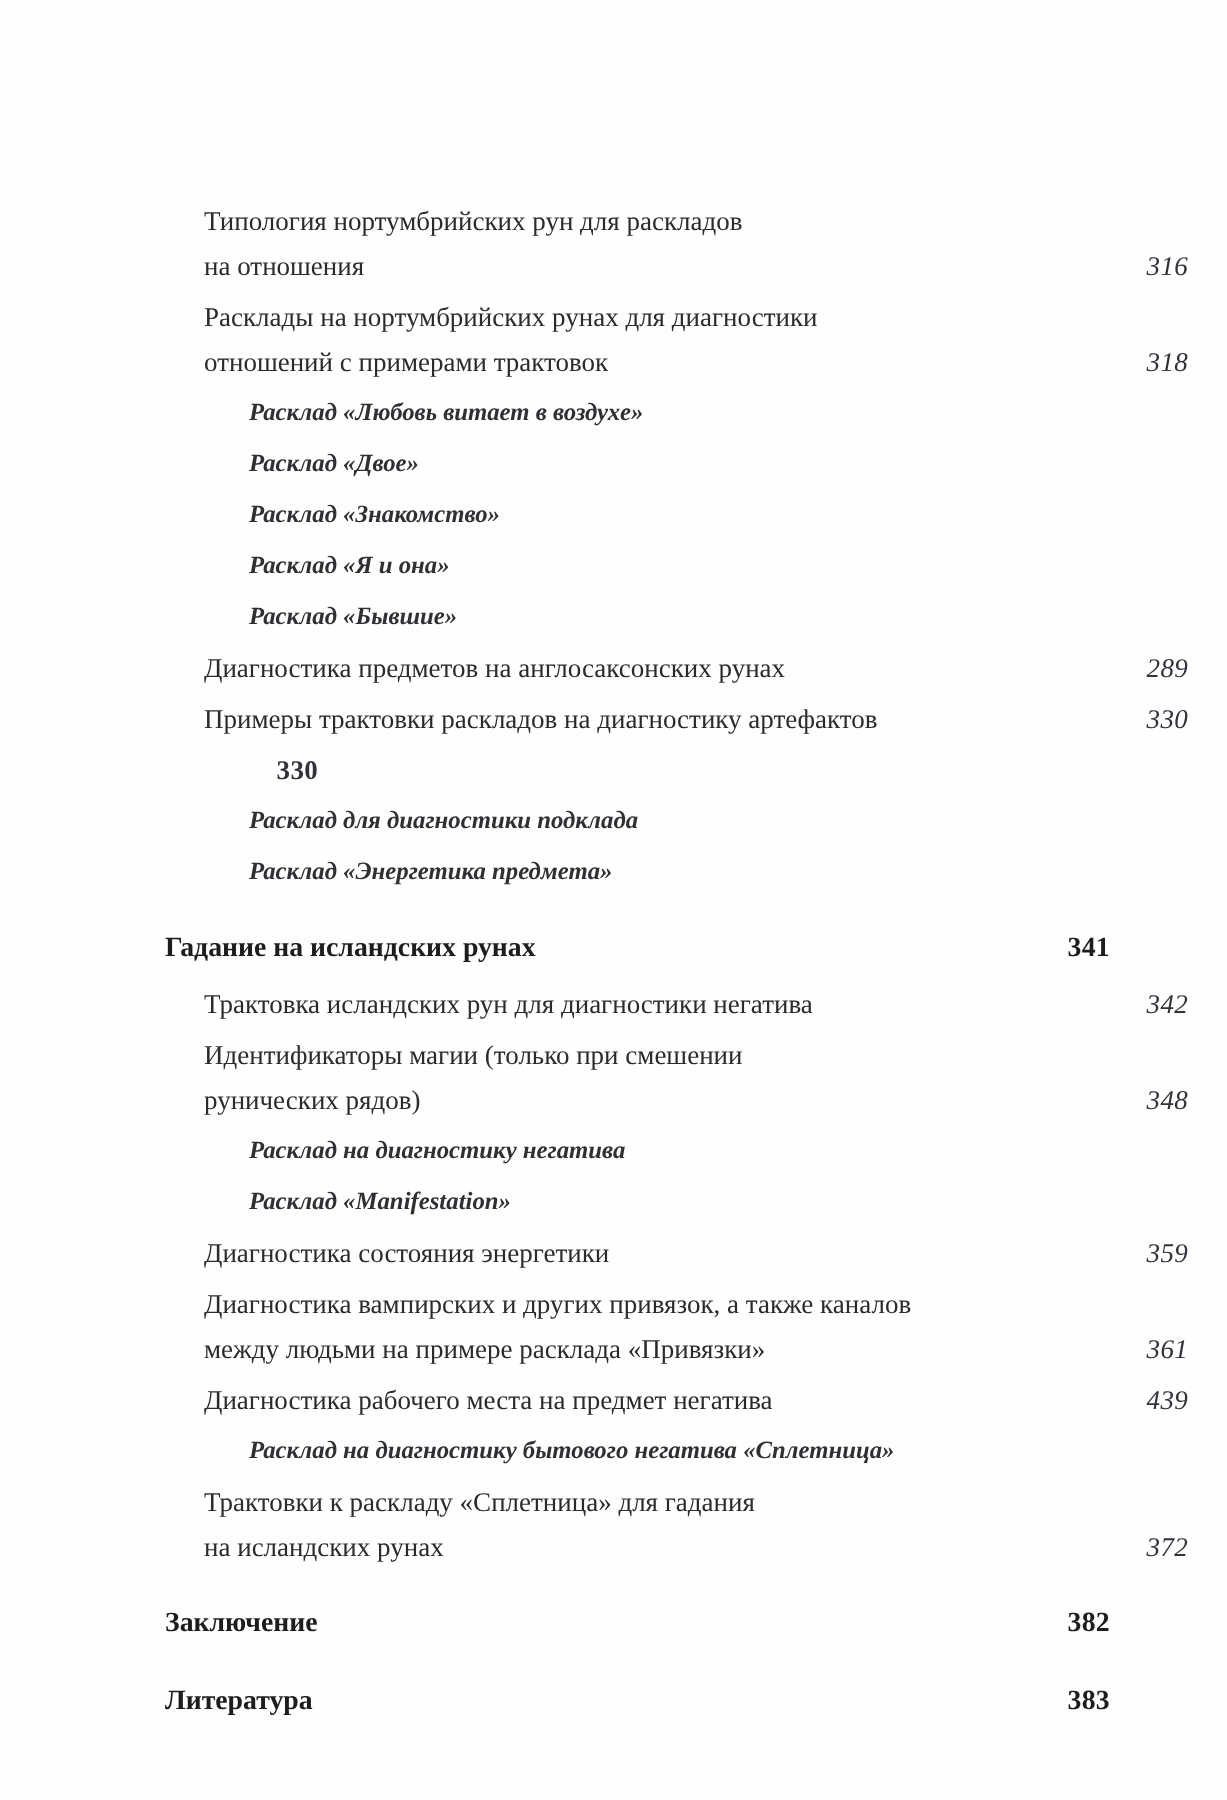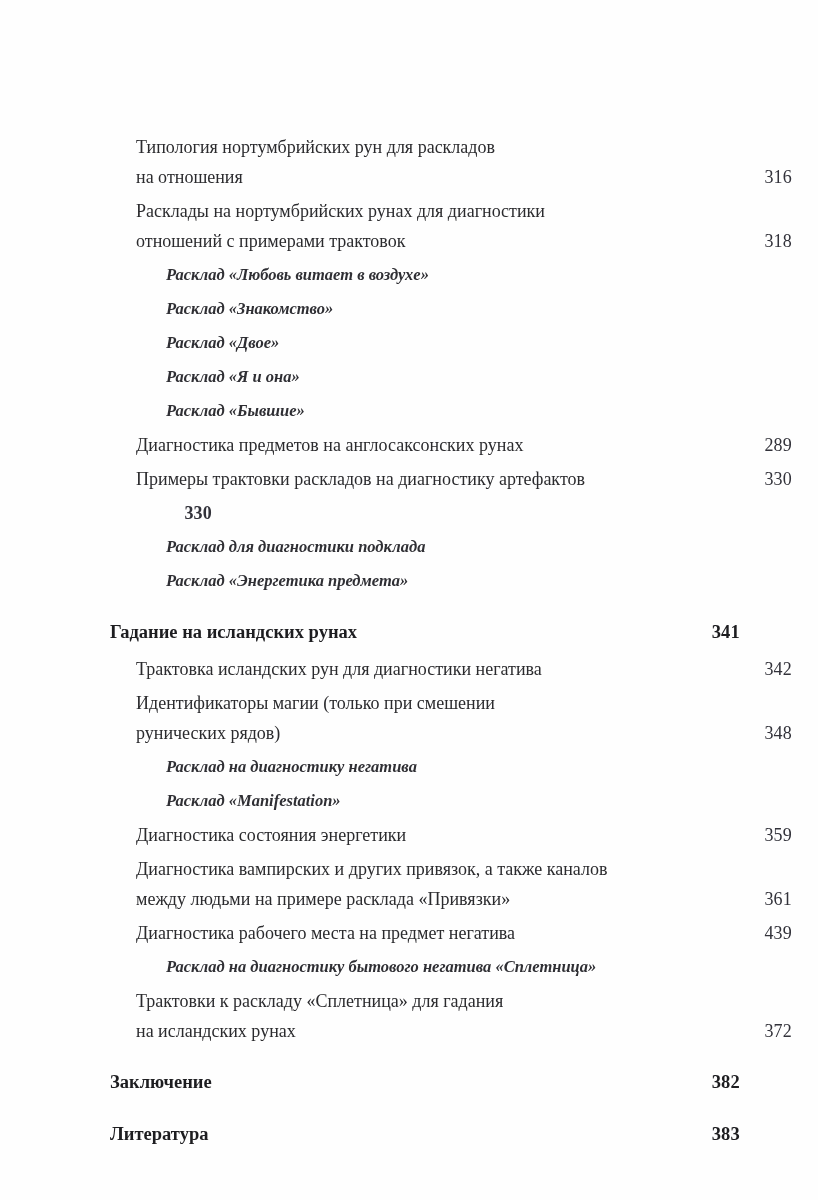--- a/index.html
+++ b/index.html
@@ -98,21 +98,21 @@
   }
   .level-section .entry-page {
     font-style: normal;
     font-size: 18px;
     line-height: 30px;
     color: #32323a;
   }
 
   
   .level-part .entry-page   { margin-right: 0; }
-  .level-chapter .entry-page { margin-right: -26px; }
+  .level-chapter .entry-page { margin-right: -26px; font-style: italic; }
   .level-section .entry-page { margin-right: -56px; }
 
   
   .toc-entry.multiline { align-items: flex-end; gap: 19px; }
 </style>
 </head>
 <body>
 
 <div class="page" style="background: rgb(254, 254, 254);">
   <div class="toc" id="toc-list">
@@ -124,26 +124,26 @@
       <div class="toc-entry level-chapter multiline">
         <span class="entry-title">Расклады на нортумбрийских рунах для диагностики
 отношений с примерами трактовок</span>
         <span class="entry-page">318</span>
       </div>
       <div class="toc-entry level-section">
         <span class="entry-title">Расклад «Любовь витает в воздухе»</span>
         <span class="entry-page">318</span>
       </div>
       <div class="toc-entry level-section">
+        <span class="entry-title">Расклад «Двое»</span>
+        <span class="entry-page">322</span>
+      </div>
+      <div class="toc-entry level-section">
         <span class="entry-title">Расклад «Знакомство»</span>
         <span class="entry-page">320</span>
-      </div>
-      <div class="toc-entry level-section">
-        <span class="entry-title">Расклад «Двое»</span>
-        <span class="entry-page">322</span>
       </div>
       <div class="toc-entry level-section">
         <span class="entry-title">Расклад «Я и она»</span>
         <span class="entry-page">324</span>
       </div>
       <div class="toc-entry level-section">
         <span class="entry-title">Расклад «Бывшие»</span>
         <span class="entry-page">326</span>
       </div>
       <div class="toc-entry level-chapter">

